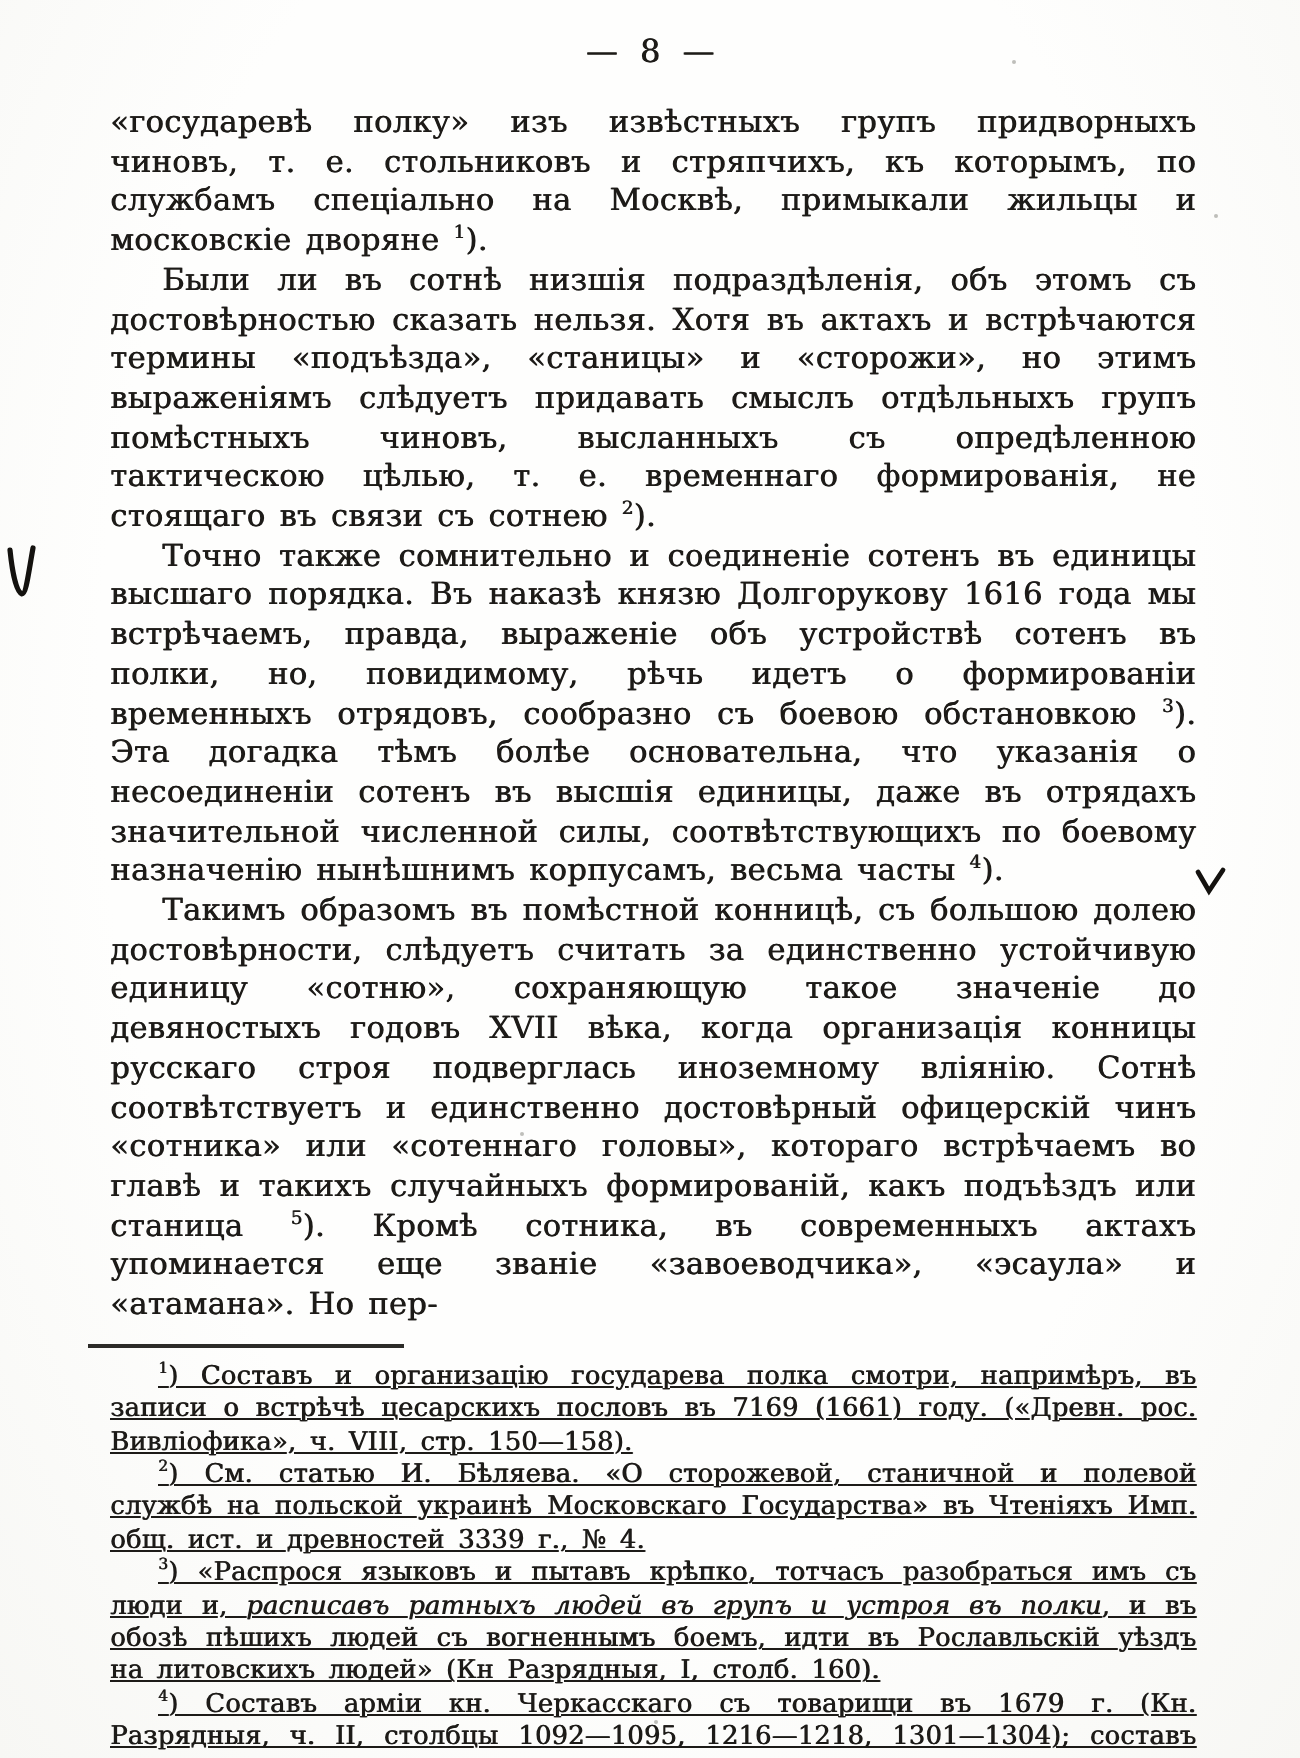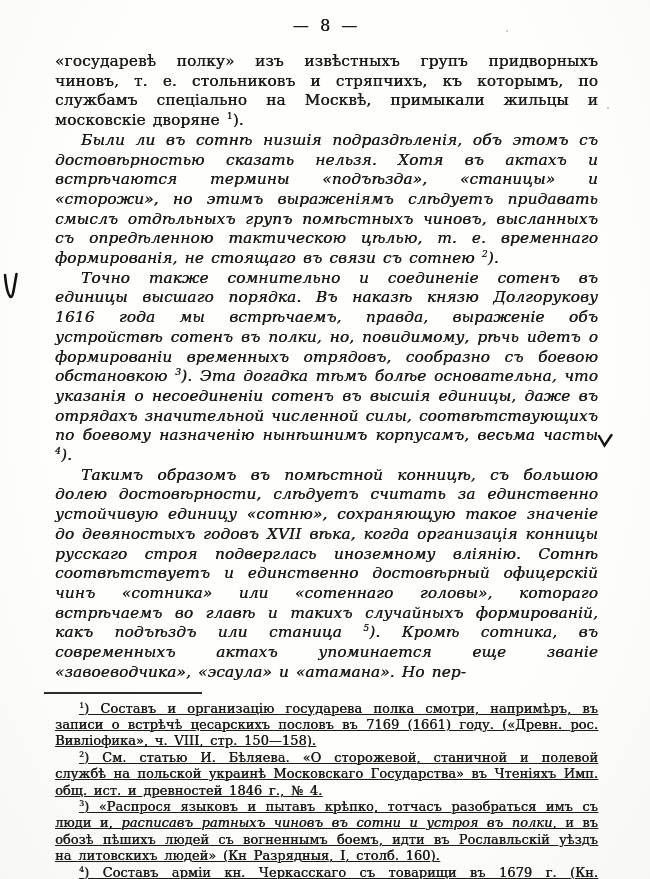--- a/index.html
+++ b/index.html
@@ -24,21 +24,21 @@
   }
   .body-text {
     font-size: 15.3px;
     line-height: 19.7px;
     text-align: justify;
     word-spacing: 2px;
     letter-spacing: 0.15px;
     text-shadow: 0.35px 0 0 currentColor;
   }
   .body-text p { margin: 0; }
-  .body-text p.indent { text-indent: 26px; font-style: italic; }
+  .body-text p.indent { text-indent: 26px; }
   sup {
     font-size: 60%;
     line-height: 0;
     vertical-align: super;
   }
   .fn-rule {
     width: 158px;
     height: 0;
     border-top: 2.5px solid #2c2b28;
     margin: 9px 0 7px -11px;
@@ -92,22 +92,22 @@
       <p><span>«государевѣ полку» изъ извѣстныхъ групъ придворныхъ чиновъ, т. е. стольниковъ и стряпчихъ, къ которымъ, по службамъ спеціально на Москвѣ, примыкали жильцы и московскіе дворяне </span><sup>1</sup><span>).</span></p>
       <p class="indent"><span>Были ли въ сотнѣ низшія подраздѣленія, объ этомъ съ достовѣрностью сказать нельзя. Хотя въ актахъ и встрѣчаются термины «подъѣзда», «станицы» и «сторожи», но этимъ выраженіямъ слѣдуетъ придавать смыслъ отдѣльныхъ групъ помѣстныхъ чиновъ, высланныхъ съ опредѣленною тактическою цѣлью, т. е. временнаго формированія, не стоящаго въ связи съ сотнею </span><sup>2</sup><span>).</span></p>
       <p class="indent"><span>Точно также сомнительно и соединеніе сотенъ въ единицы высшаго порядка. Въ наказѣ князю Долгорукову 1616 года мы встрѣчаемъ, правда, выраженіе объ устройствѣ сотенъ въ полки, но, повидимому, рѣчь идетъ о формированіи временныхъ отрядовъ, сообразно съ боевою обстановкою </span><sup>3</sup><span>). Эта догадка тѣмъ болѣе основательна, что указанія о несоединеніи сотенъ въ высшія единицы, даже въ отрядахъ значительной численной силы, соотвѣтствующихъ по боевому назначенію нынѣшнимъ корпусамъ, весьма часты </span><sup>4</sup><span>).</span></p>
       <p class="indent"><span>Такимъ образомъ въ помѣстной конницѣ, съ большою долею достовѣрности, слѣдуетъ считать за единственно устойчивую единицу «сотню», сохраняющую такое значеніе до девяностыхъ годовъ XVII вѣка, когда организація конницы русскаго строя подверглась иноземному вліянію. Сотнѣ соотвѣтствуетъ и единственно достовѣрный офицерскій чинъ «сотника» или «сотеннаго головы», котораго встрѣчаемъ во главѣ и такихъ случайныхъ формированій, какъ подъѣздъ или станица </span><sup>5</sup><span>). Кромѣ сотника, въ современныхъ актахъ упоминается еще званіе «завоеводчика», «эсаула» и «атамана». Но пер-</span></p>
     </div>
 
   <div class="fn-rule"></div>
 
   <div class="footnotes" id="footnotes">
       <p><sup>1</sup><span>) Составъ и организацію государева полка смотри, напримѣръ, въ записи о встрѣчѣ цесарскихъ пословъ въ 7169 (1661) году. («Древн. рос. Вивліофика», ч. VIII, стр. 150—158).</span></p>
-      <p><sup>2</sup><span>) См. статью И. Бѣляева. «О сторожевой, станичной и полевой службѣ на польской украинѣ Московскаго Государства» въ Чтеніяхъ Имп. общ. ист. и древностей 1846 г., № 4.</span></p>
-      <p><sup>3</sup><span>) «Распрося языковъ и пытавъ крѣпко, тотчасъ разобраться имъ съ люди и, </span><span class="it">расписавъ ратныхъ чиновъ въ сотни и устроя въ полки</span><span>, и въ обозѣ пѣшихъ людей съ вогненнымъ боемъ, идти въ Рославльскій уѣздъ на литовскихъ людей» (Кн Разрядныя, I, столб. 160).</span></p>
+      <p><sup>2</sup><span>) См. статью И. Бѣляева. «О сторожевой, станичной и полевой службѣ на польской украинѣ Московскаго Государства» въ Чтеніяхъ Имп. общ. ист. и древностей 3339 г., № 4.</span></p>
+      <p><sup>3</sup><span>) «Распрося языковъ и пытавъ крѣпко, тотчасъ разобраться имъ съ люди и, </span><span class="it">расписавъ ратныхъ людей въ групъ и устроя въ полки</span><span>, и въ обозѣ пѣшихъ людей съ вогненнымъ боемъ, идти въ Рославльскій уѣздъ на литовскихъ людей» (Кн Разрядныя, I, столб. 160).</span></p>
       <p><sup>4</sup><span>) Составъ арміи кн. Черкасскаго съ товарищи въ 1679 г. (Кн. Разрядныя, ч. II, столбцы 1092—1095, 1216—1218, 1301—1304); составъ арміи во время похода къ Азову въ 1696 г. (В. Рубанъ, изд. 1773 г., стр. 1—56).</span></p>
     </div>
 
   <span class="speck speck-1"></span>
   <span class="speck speck-2"></span>
   <span class="speck speck-3"></span>
   <span class="speck speck-4"></span>
   <span class="speck speck-5"></span>
 
 </div>

